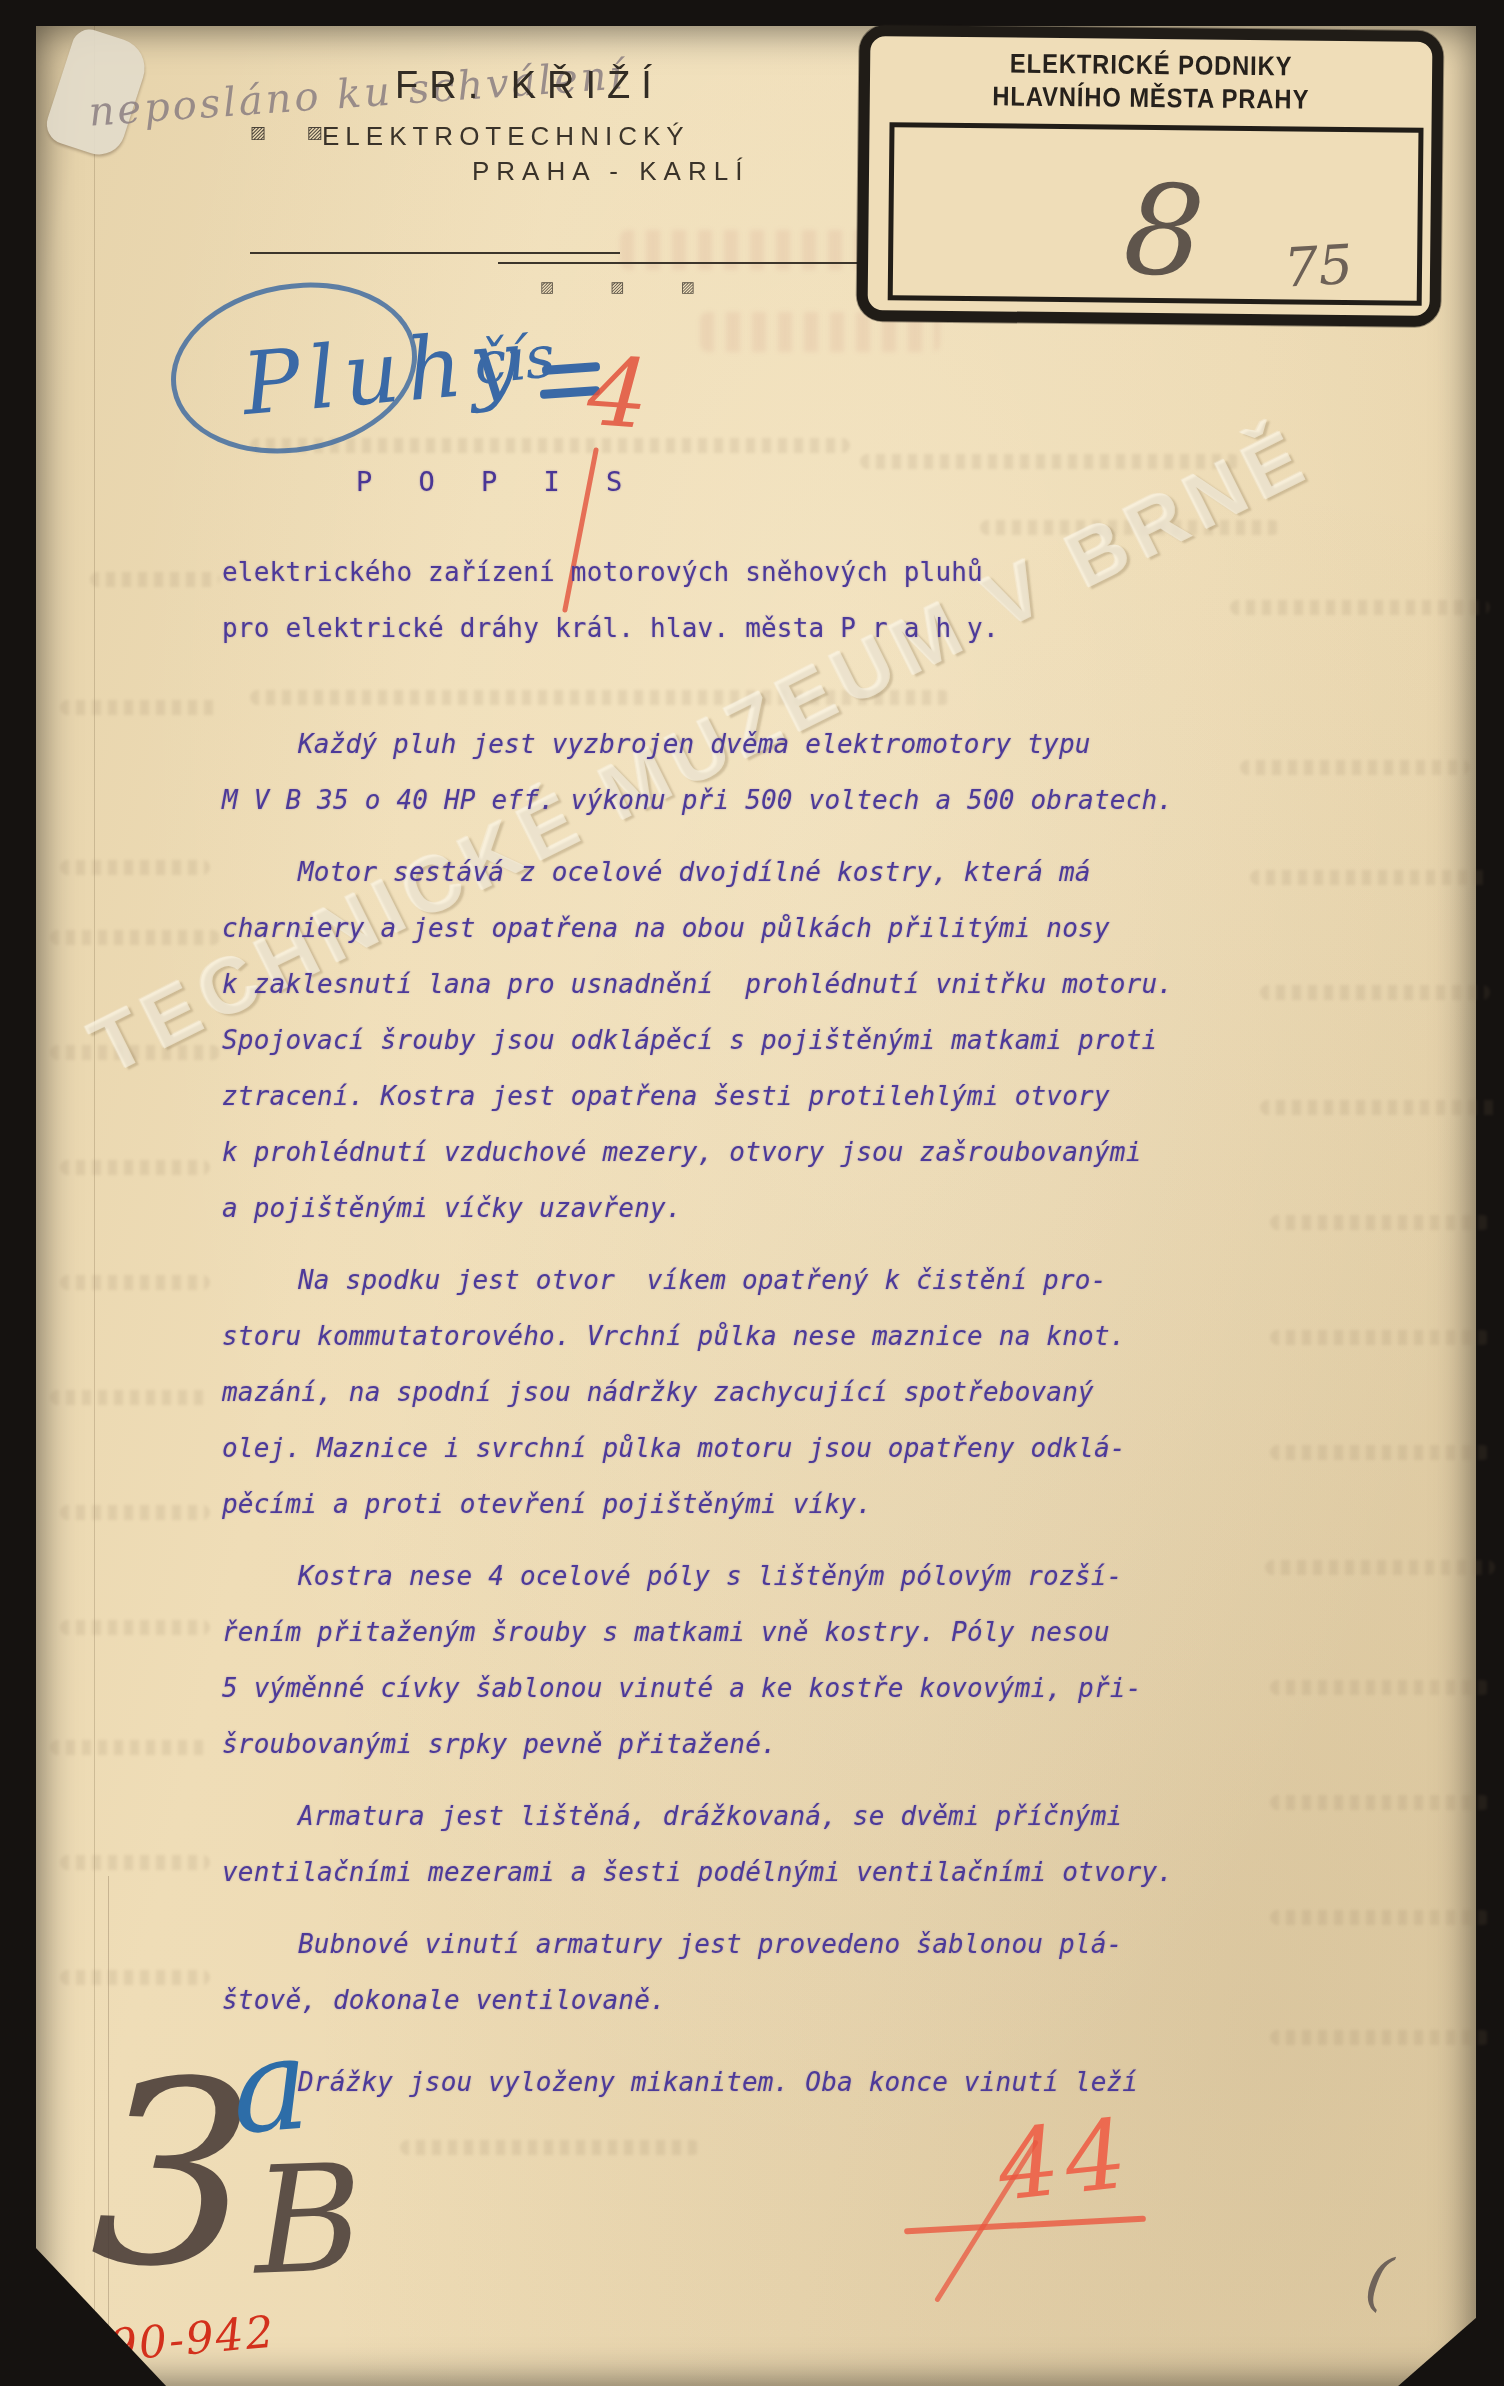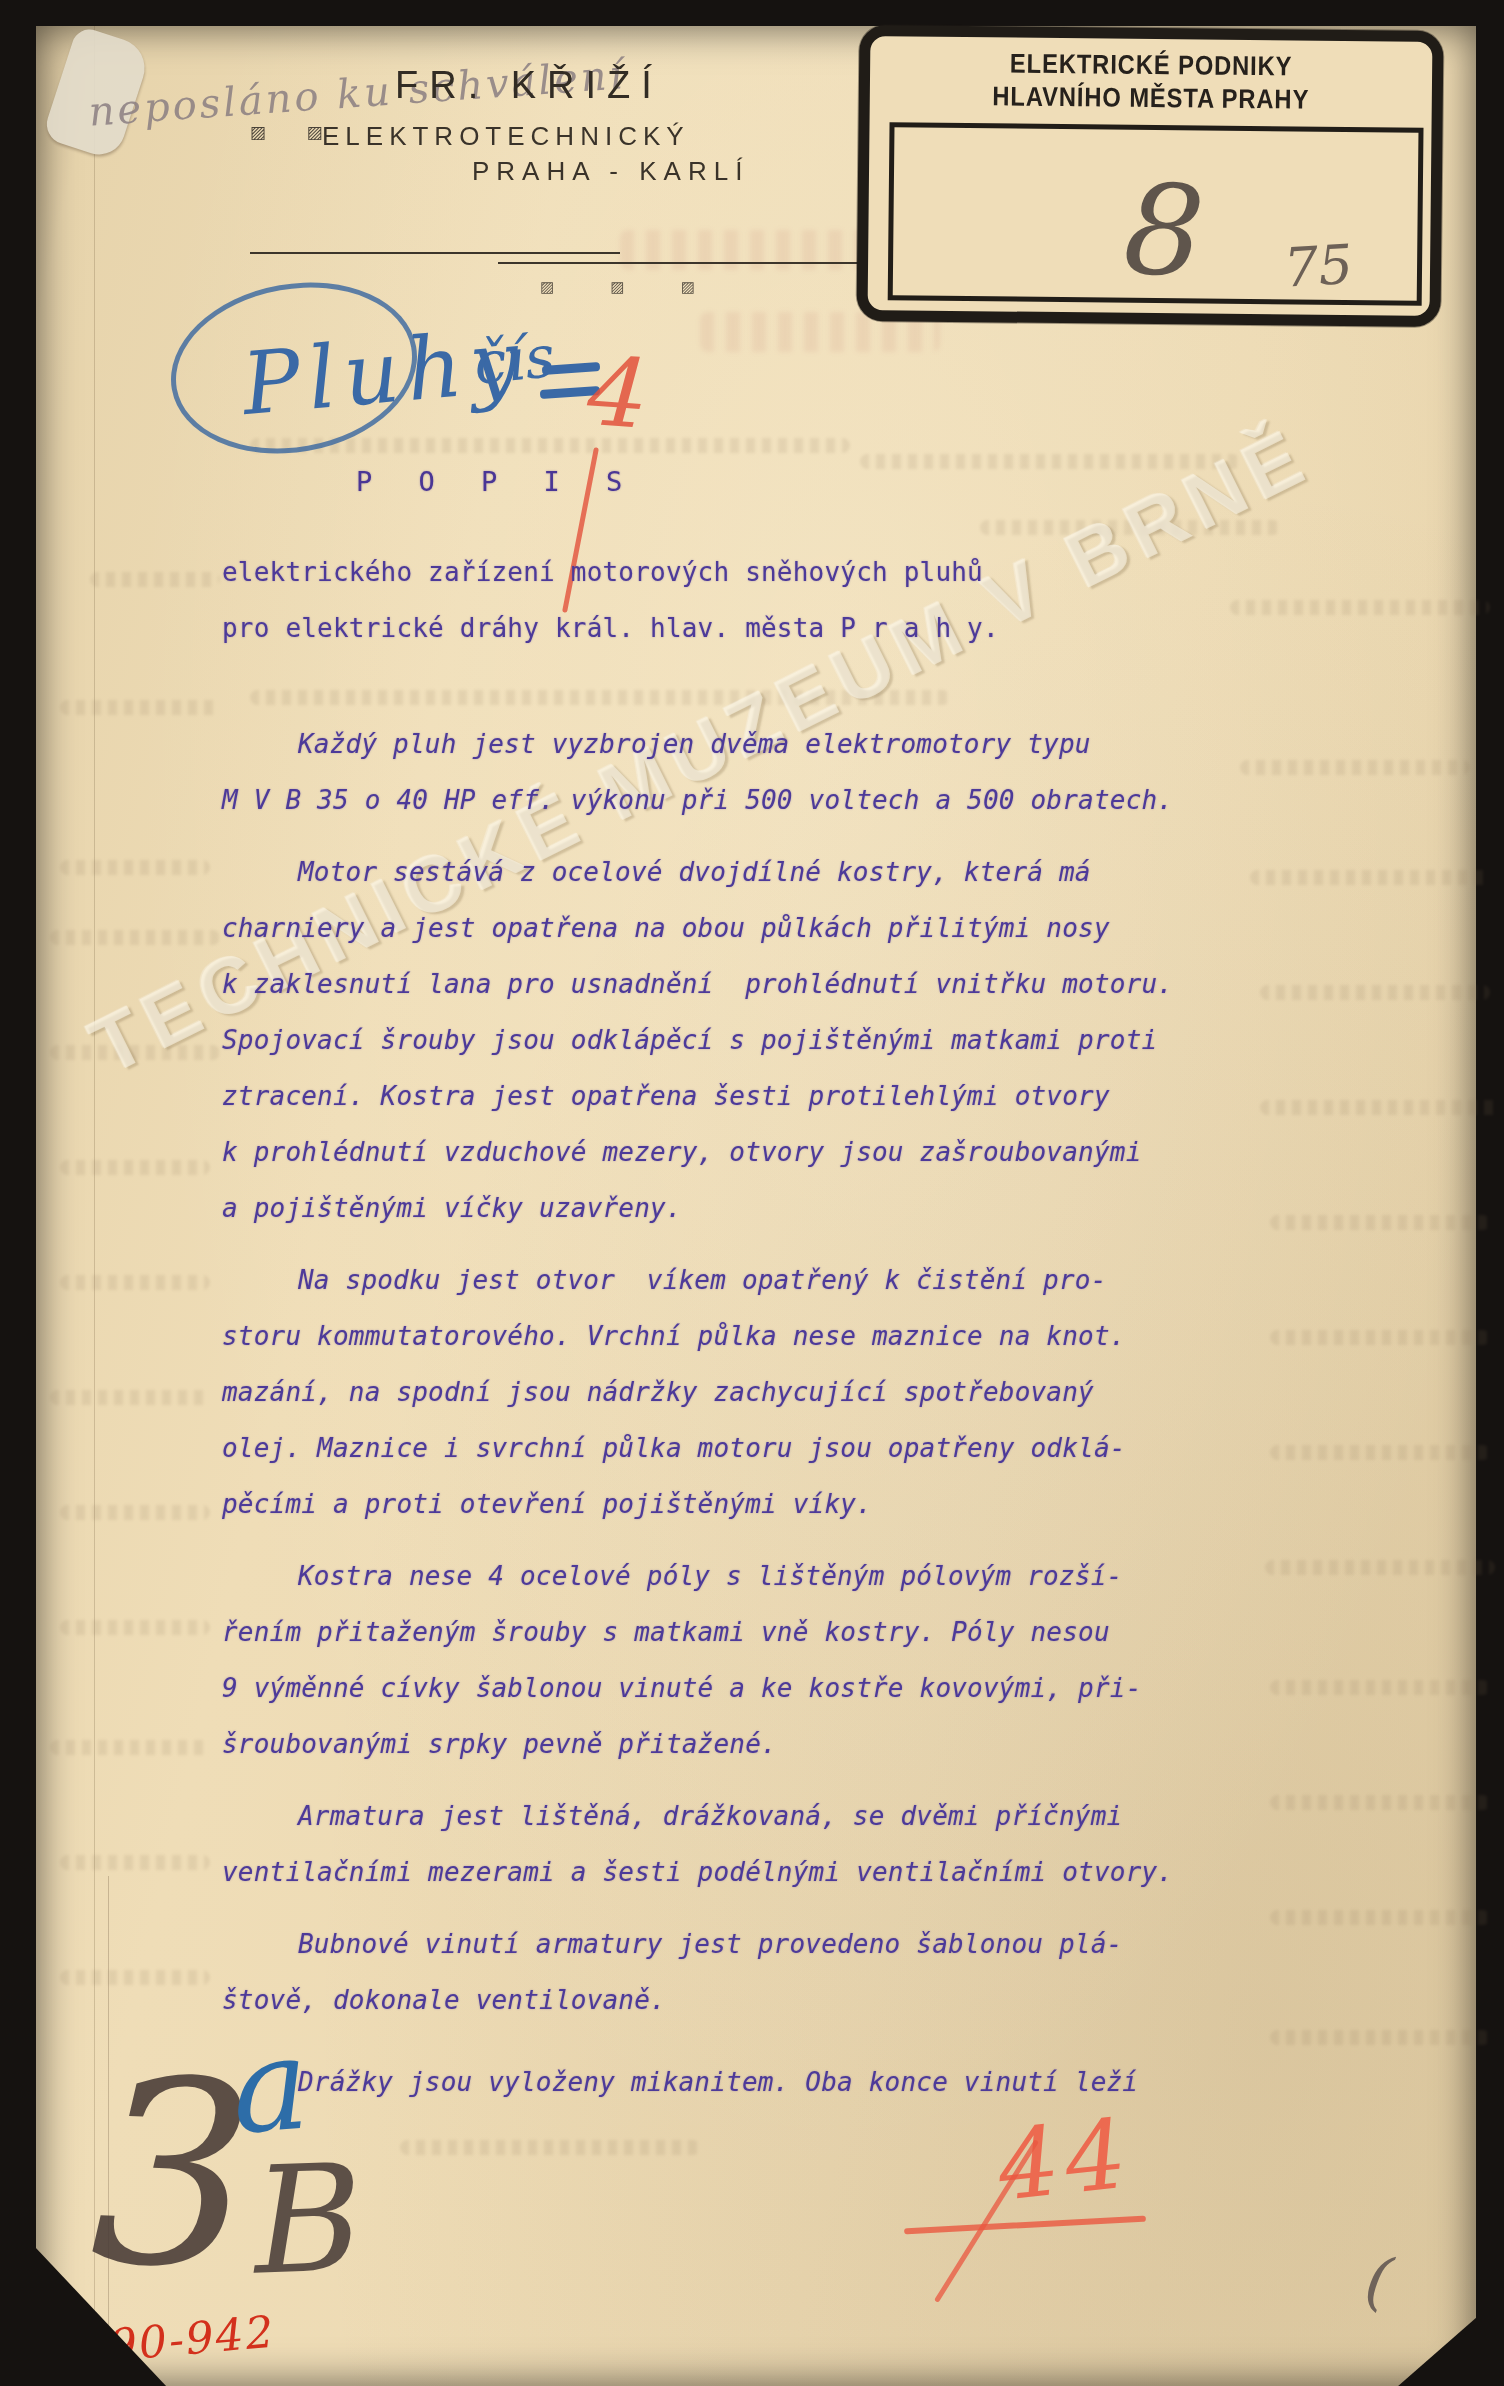--- a/index.html
+++ b/index.html
@@ -195,21 +195,21 @@
       <div class="para indent">
         <div class="tline">Na spodku jest otvor  víkem opatřený k čistění pro-</div>
         <div class="tline">storu kommutatorového. Vrchní půlka nese maznice na knot.</div>
         <div class="tline">mazání, na spodní jsou nádržky zachycující spotřebovaný</div>
         <div class="tline">olej. Maznice i svrchní půlka motoru jsou opatřeny odklá-</div>
         <div class="tline">pěcími a proti otevření pojištěnými víky.</div>
       </div>
       <div class="para indent">
         <div class="tline">Kostra nese 4 ocelové póly s lištěným pólovým rozší-</div>
         <div class="tline">řením přitaženým šrouby s matkami vně kostry. Póly nesou</div>
-        <div class="tline">9 výměnné cívky šablonou vinuté a ke kostře kovovými, při-</div>
+        <div class="tline">5 výměnné cívky šablonou vinuté a ke kostře kovovými, při-</div>
         <div class="tline">šroubovanými srpky pevně přitažené.</div>
       </div>
       <div class="para indent">
         <div class="tline">Armatura jest lištěná, drážkovaná, se dvěmi příčnými</div>
         <div class="tline">ventilačními mezerami a šesti podélnými ventilačními otvory.</div>
       </div>
       <div class="para indent">
         <div class="tline">Bubnové vinutí armatury jest provedeno šablonou plá-</div>
         <div class="tline">štově, dokonale ventilovaně.</div>
       </div>

